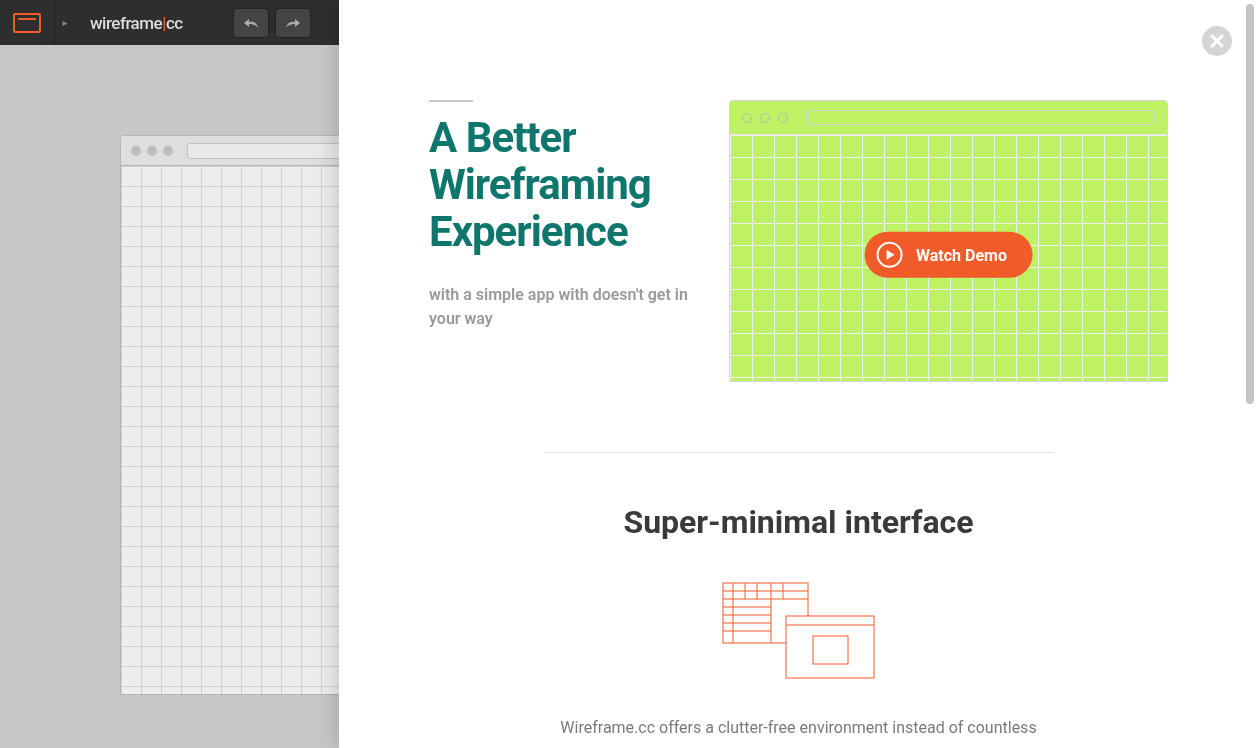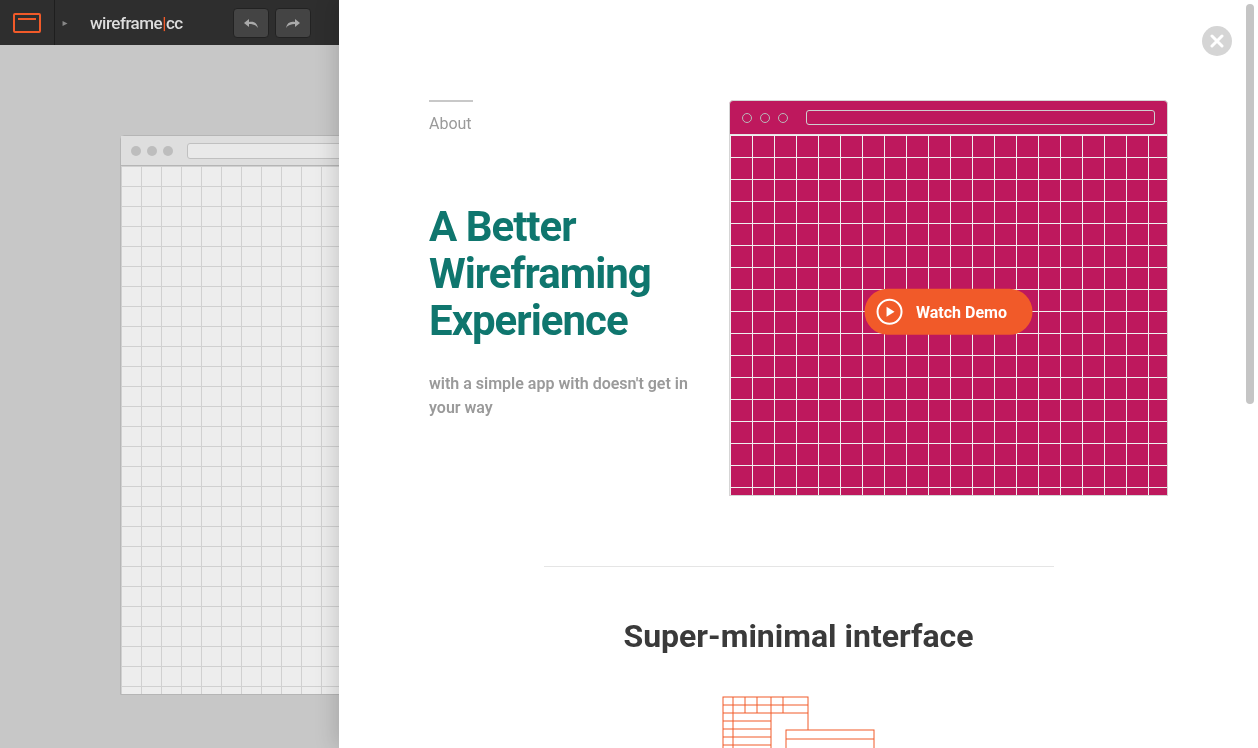--- a/index.html
+++ b/index.html
@@ -202,22 +202,22 @@
       font-weight: 600;
       line-height: 1.5;
     }
     .hero-right {
       flex: 1;
       position: relative;
     }
     .demo-browser {
       border: 1px solid #d5d5d5;
       border-radius: 4px 4px 0 0;
-      height: 396px;
-      background: #be185d;
+      height: 282px;
+      background: #bef264;
       position: relative;
       overflow: hidden;
     }
     .demo-toolbar {
       height: 34px;
       border-bottom: 1px solid #e5e5e5;
       display: flex;
       align-items: center;
       padding: 0 12px;
       gap: 8px;
@@ -351,21 +351,20 @@
       <path d="M2 2 L12 12 M12 2 L2 12" stroke="#fff" stroke-width="3" stroke-linecap="round"></path>
     </svg>
   </div>
   <div class="panel-scroll">
     <div class="panel-scroll-thumb"></div>
   </div>
   <div class="content">
     <div class="hero-row">
       <div class="hero-left">
         <div class="about-rule"></div>
-        <div class="about-label">About</div>
         <div class="hero-title">A Better Wireframing Experience</div>
         <div class="hero-sub">with a simple app with doesn't get in your way</div>
       </div>
       <div class="hero-right">
         <div class="demo-browser">
           <div class="demo-toolbar">
             <div class="demo-dot"></div>
             <div class="demo-dot"></div>
             <div class="demo-dot"></div>
             <div class="demo-url"></div>

